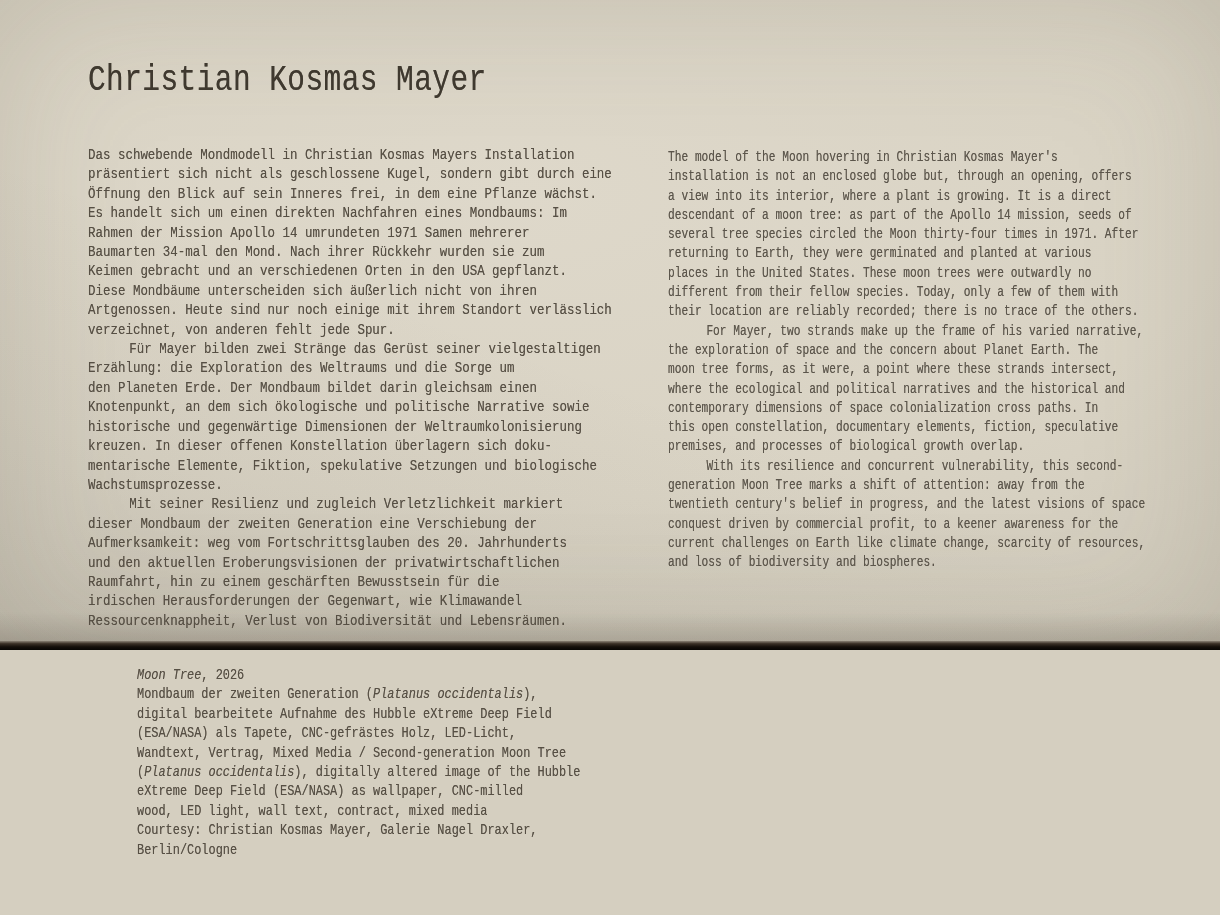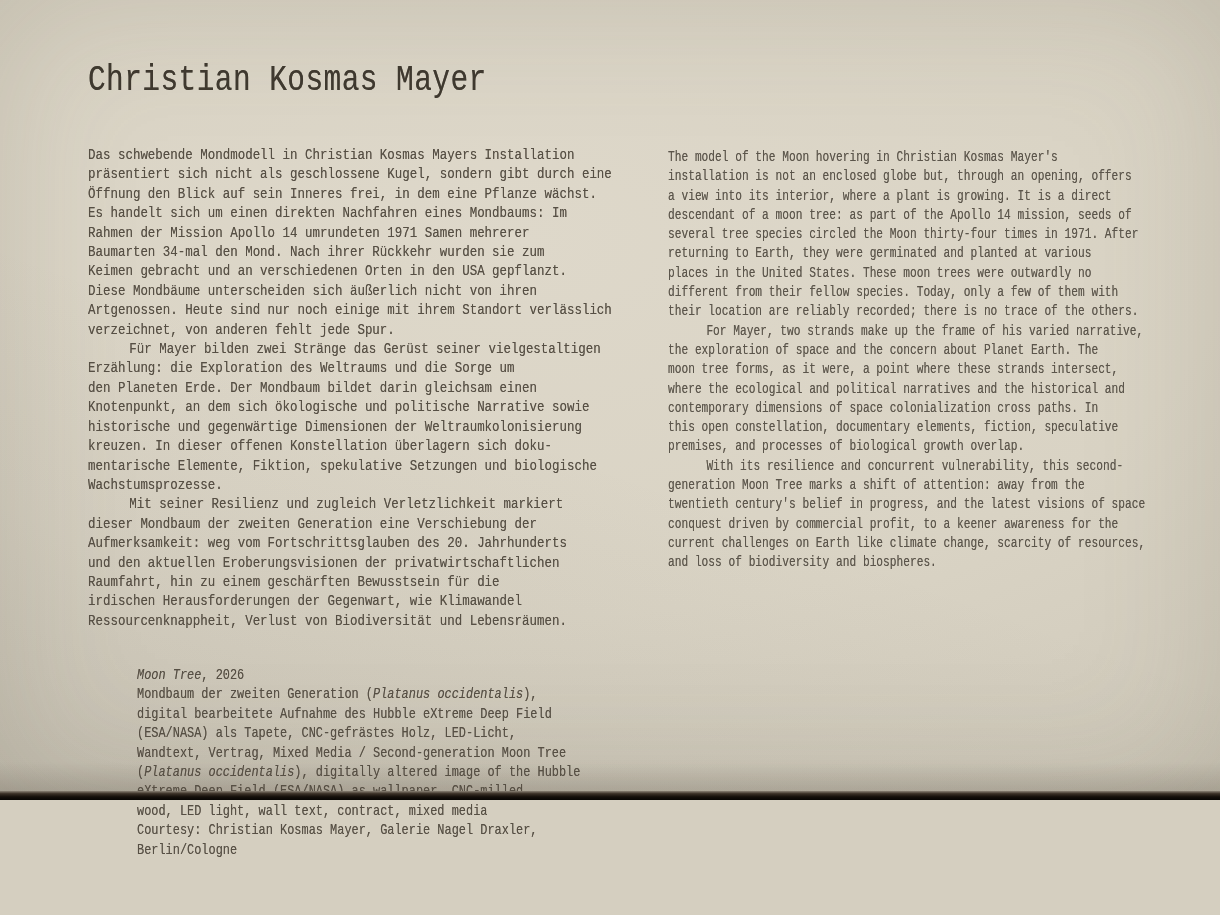--- a/index.html
+++ b/index.html
@@ -4,21 +4,21 @@
 <style>
   html, body { margin: 0; padding: 0; }
   body {
     width: 1220px; height: 915px;
     overflow: hidden;
     font-family: "Liberation Mono", monospace;
     background: #d5cfc0;
   }
   .photo {
     position: relative;
-    width: 1220px; height: 800px;
+    width: 1220px; height: 650px;
     background:
       linear-gradient(200deg, rgba(0,0,0,0) 55%, rgba(78,74,68,0.10) 100%),
       radial-gradient(130% 105% at 42% 30%, #ded8ca 0%, #d9d3c4 45%, #d0cabb 75%, #c3bdae 100%);
   }
   .vignette {
     position: absolute; inset: 0; pointer-events: none;
     box-shadow: inset 0 0 140px rgba(96,88,72,0.18);
   }
   .title {
     position: absolute; left: 88px; top: 60px;

